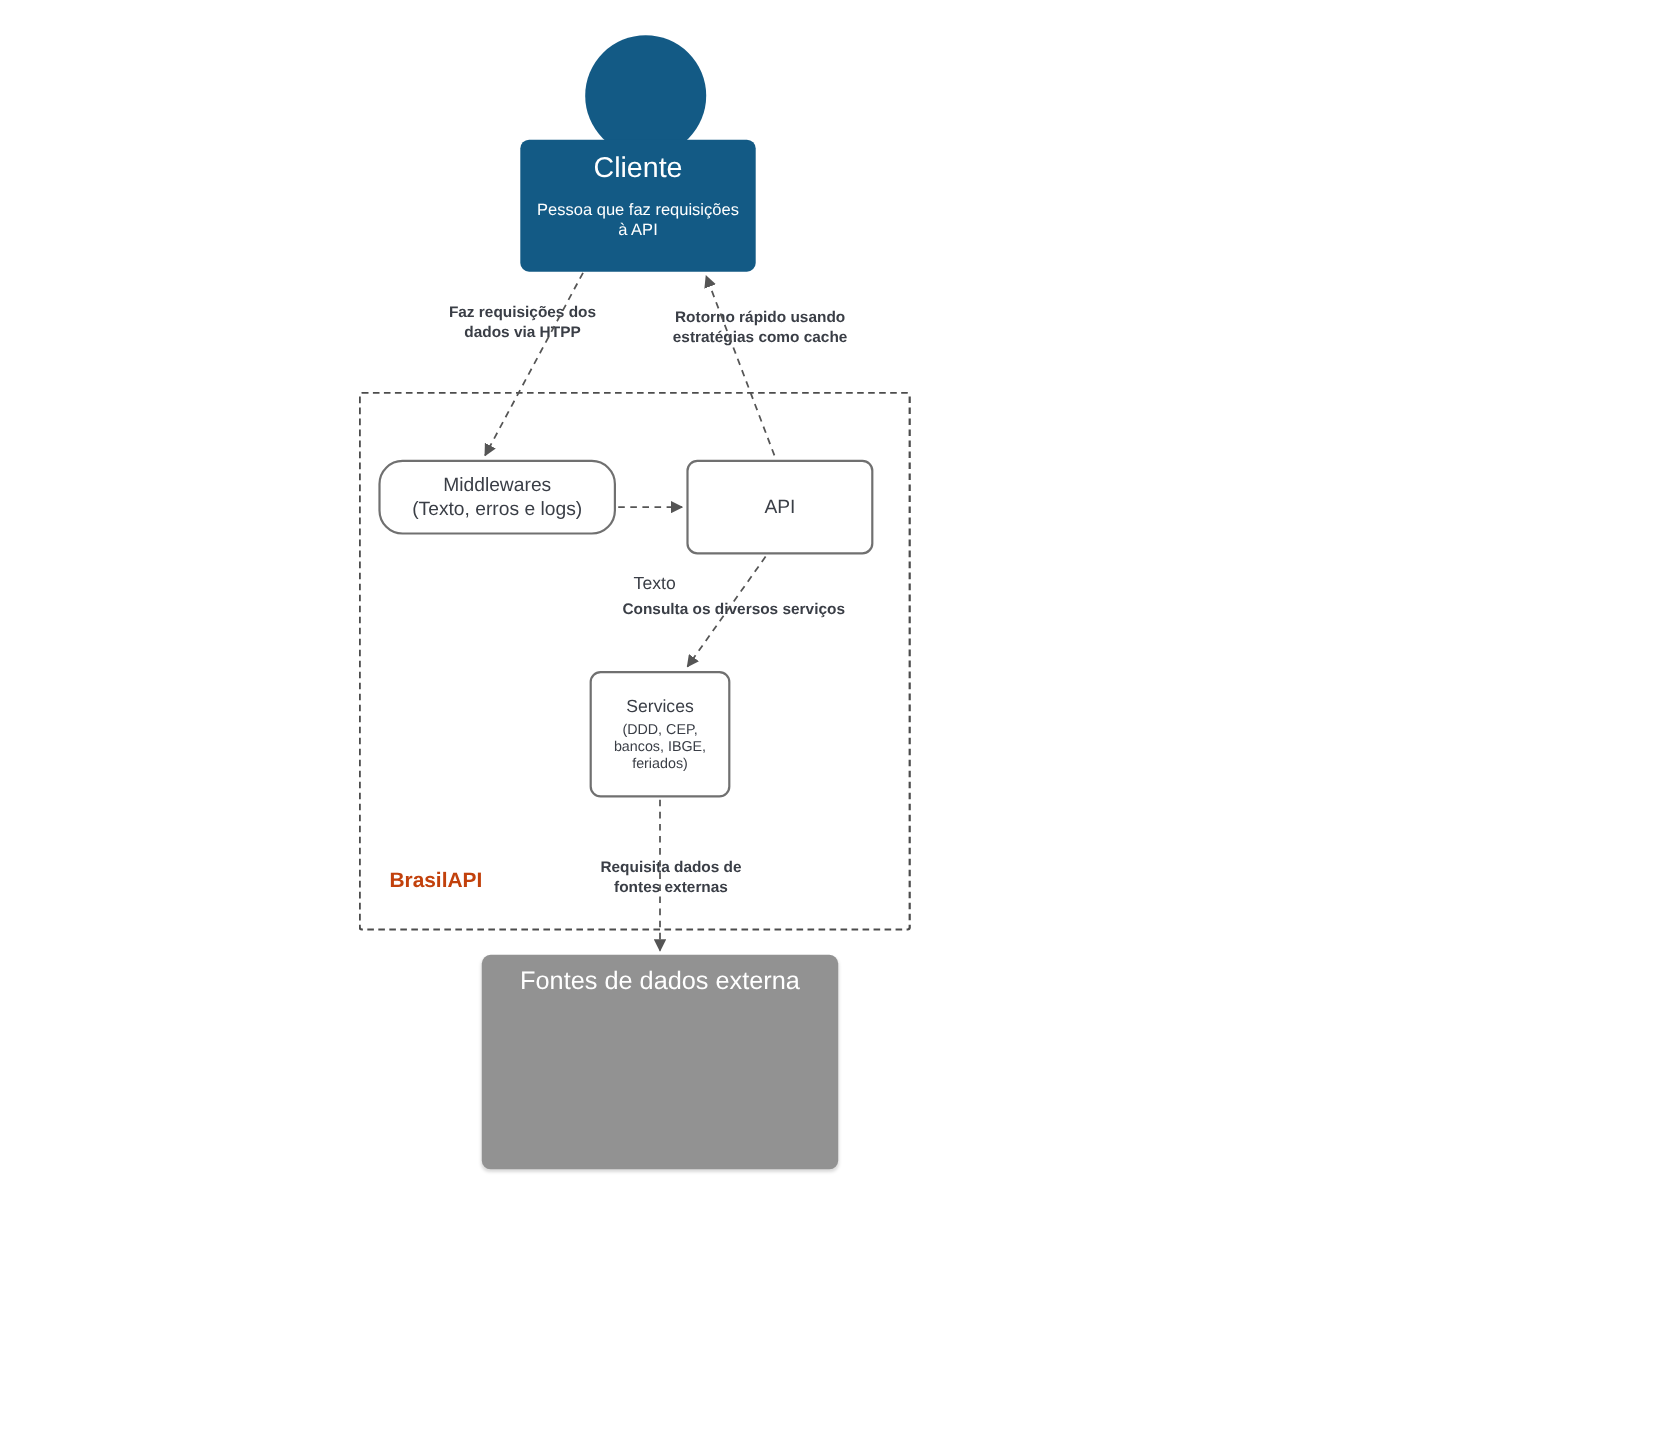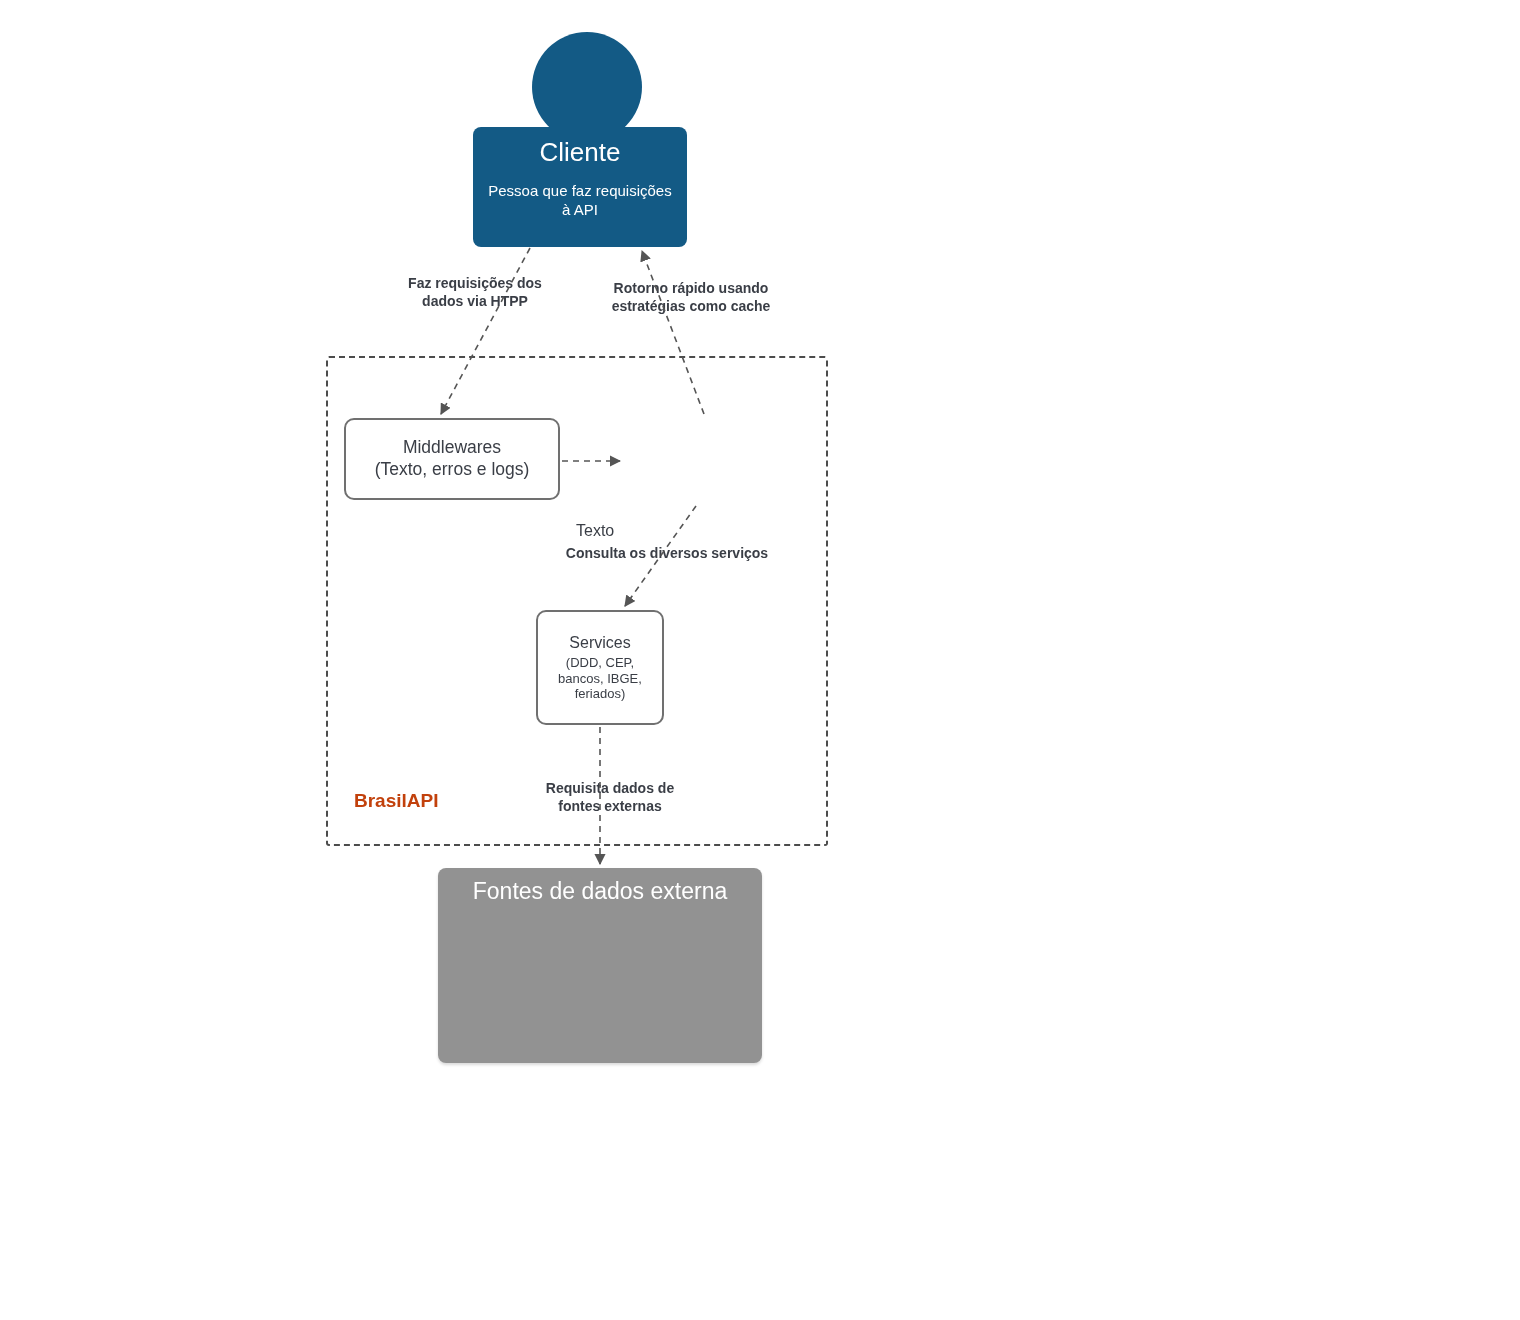--- a/index.html
+++ b/index.html
@@ -90,25 +90,28 @@
 
   <div class="actor-head" style="left:532px; top:32px;"></div>
   <div class="actor-body" style="left:473px; top:127px;">
     <div class="title">Cliente</div>
     <div class="desc">Pessoa que faz requisições à API</div>
   </div>
 
   <div class="dashed-container" style="left:326px; top:356px; width:502px; height:490px;"></div>
   <div class="container-label" style="left:354px; top:790px;">BrasilAPI</div>
 
-  <div class="box" style="left:344px; top:418px; width:216px; height:82px;">
+  <div class="box" style="left:344px; top:418px; width:216px; height:68px;border-radius:22px;">
     <div class="t1">Middlewares</div>
     <div class="t1">(Texto, erros e logs)</div>
   </div>
 
+  <div class="box" style="left:624px; top:418px; width:170px; height:86px;">
+    <div class="t1">API</div>
+  </div>
 
   <div class="box" style="left:536px; top:610px; width:128px; height:115px; padding:6px 6px;">
     <div class="t1" style="font-size:16px;">Services</div>
     <div class="t2" style="max-width:110px;">(DDD, CEP, bancos, IBGE, feriados)</div>
   </div>
 
   <div class="ext-box" style="left:438px; top:868px; width:324px; height:195px; padding:10px 18px;">
     <div class="t1">Fontes de dados externa</div>
   </div>
 

